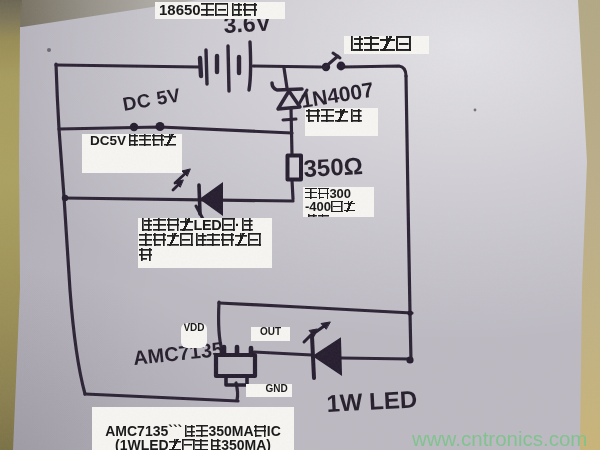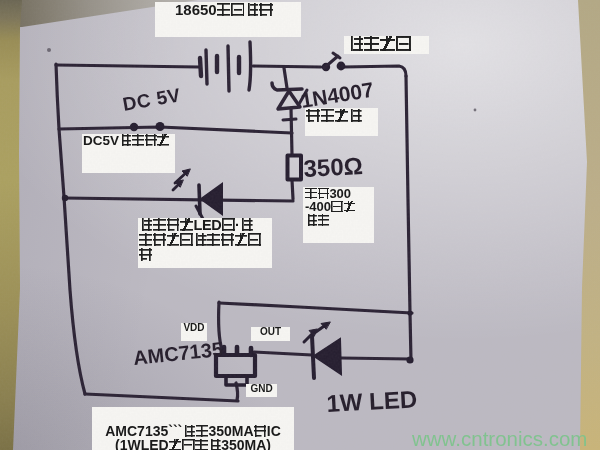--- a/index.html
+++ b/index.html
@@ -180,37 +180,37 @@
   <text x="302" y="108" font-size="21" transform="rotate(-9 302 108)">1N4007</text>
 
   <text x="304" y="177" font-size="24" transform="rotate(-3 304 177)">350Ω</text>
 
   <text x="134" y="365" font-size="20" transform="rotate(-6 134 365)">AMC7135</text>
 
   <text x="327" y="412" font-size="24" transform="rotate(-3 327 412)">1W LED</text>
  </g>
 </svg>
 
-<div class="lab" style="left:155px;top:2px;width:126px;height:35px;font-size:15px;padding-left:20px;">18650<span class="k ka"></span><span class="k kb"></span><span class="k kc"></span><span class="k kd"></span></div>
+<div class="lab" style="left:155px;top:2px;width:126px;height:17px;font-size:15px;padding-left:4px;">18650<span class="k ka"></span><span class="k kb"></span><span class="k kc"></span><span class="k kd"></span></div>
 
 <div class="lab" style="left:344px;top:36px;width:81px;height:18px;font-size:17px;padding-left:4px;"><span class="k kc"></span><span class="k ka"></span><span class="k ke"></span><span class="k kb"></span></div>
 
 <div class="lab" style="left:305px;top:108px;width:72px;height:28px;font-size:15px;padding-left:1px;"><span class="k kd"></span><span class="k ka"></span><span class="k ke"></span><span class="k kc"></span></div>
 
-<div class="lab" style="left:82px;top:134px;width:92px;height:39px;font-size:13.5px;padding-left:1px;">DC5V<span class="k kc"></span><span class="k ka"></span><span class="k kd"></span><span class="k ke"></span></div>
-
-<div class="lab" style="left:303px;top:187px;width:69px;height:56px;font-size:13px;padding-left:2px;"><span class="k ka"></span><span class="k kd"></span>300<br>-400<span class="k kb"></span><span class="k ke"></span><br><span class="k kc"></span><span class="k ka"></span></div>
+<div class="lab" style="left:82px;top:134px;width:92px;height:39px;font-size:13.5px;padding-left:8px;">DC5V<span class="k kc"></span><span class="k ka"></span><span class="k kd"></span><span class="k ke"></span></div>
+
+<div class="lab" style="left:303px;top:187px;width:69px;height:30px;font-size:13px;padding-left:2px;"><span class="k ka"></span><span class="k kd"></span>300<br>-400<span class="k kb"></span><span class="k ke"></span><br><span class="k kc"></span><span class="k ka"></span></div>
 
 <div class="lab" style="left:138px;top:218px;width:133px;height:50px;font-size:14.5px;padding-left:1px;letter-spacing:-0.3px;"><span class="k kc"></span><span class="k ka"></span><span class="k kd"></span><span class="k ke"></span>LED<span class="k kb"></span>·<span class="k kc"></span><br><span class="k ka"></span><span class="k kd"></span><span class="k ke"></span><span class="k kb"></span><span class="k kc"></span><span class="k ka"></span><span class="k kd"></span><span class="k ke"></span><span class="k kb"></span><br><span class="k kd"></span></div>
 
-<div class="lab" style="left:181px;top:323px;width:26px;height:18px;font-size:10px;text-align:center;">VDD</div>
+<div class="lab" style="left:181px;top:323px;width:26px;height:25px;font-size:10px;text-align:center;border-radius:6px;">VDD</div>
 
 <div class="lab" style="left:251px;top:327px;width:39px;height:14px;font-size:10px;text-align:center;">OUT</div>
 
-<div class="lab" style="left:246px;top:384px;width:31px;height:13px;font-size:10px;text-align:center;">GND</div>
+<div class="lab" style="left:246px;top:384px;width:31px;height:13px;font-size:10px;text-align:center;padding-left:15px;">GND</div>
 
 <div class="lab" style="left:92px;top:407px;width:202px;height:35px;font-size:14px;text-align:center;padding-top:17px;">AMC7135```<span class="k kc"></span><span class="k ka"></span>350MA<span class="k kd"></span>IC<br>(1WLED<span class="k ke"></span><span class="k kb"></span><span class="k ka"></span><span class="k kc"></span>350MA)</div>
 
 <svg class="abs" style="left:0;top:0;z-index:50;opacity:0.075;pointer-events:none" width="600" height="450">
  <filter id="gr">
         <feTurbulence type="fractalNoise" baseFrequency="0.5" numOctaves="2" stitchTiles="stitch"></feTurbulence>
         <feColorMatrix type="matrix" values="0 0 0 0 0.5  0 0 0 0 0.5  0 0 0 0 0.5  0 0 0 1 0"></feColorMatrix>
       </filter>
  <rect width="600" height="450" filter="url(#gr)"></rect>
     </svg>

